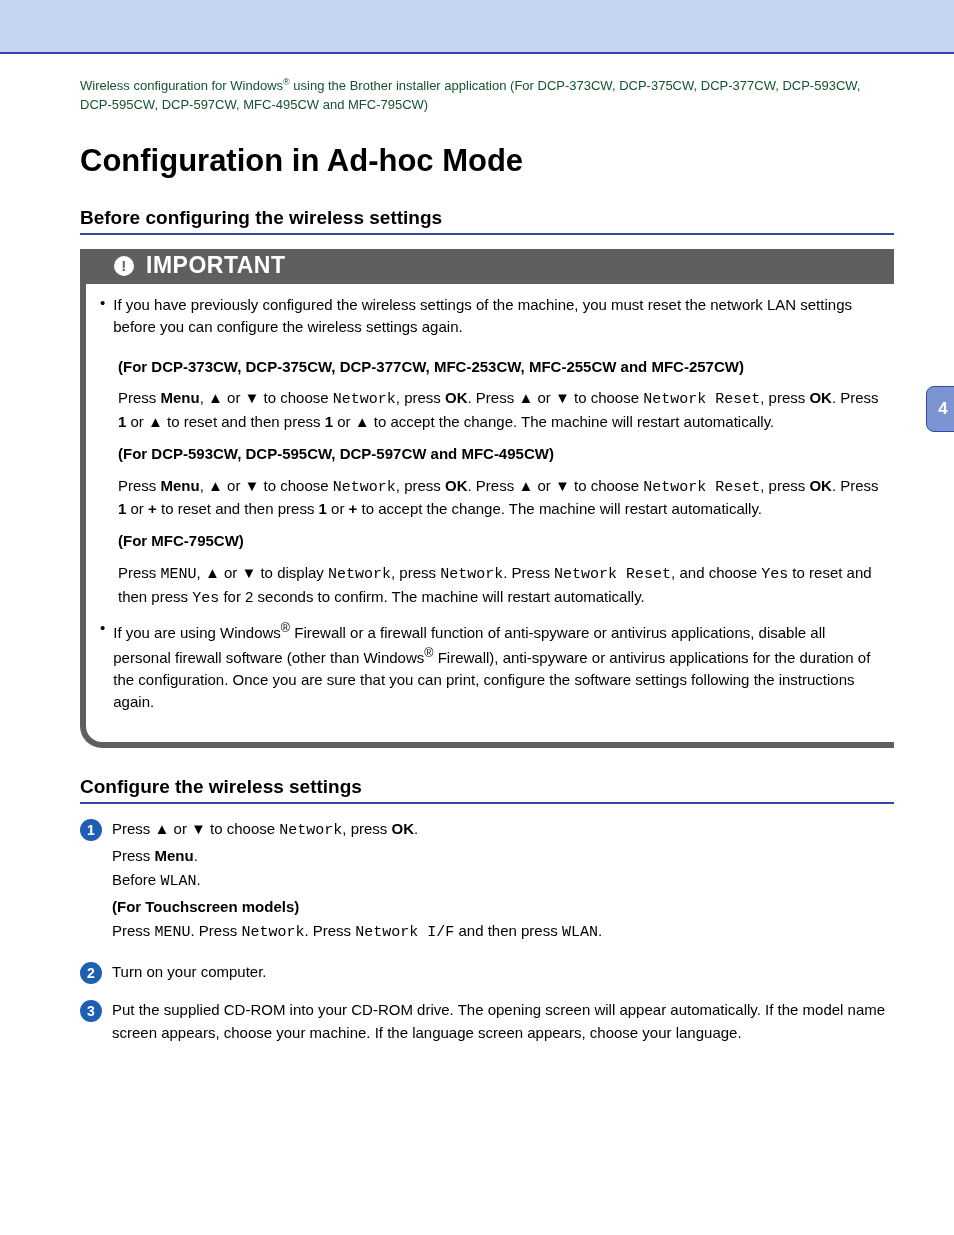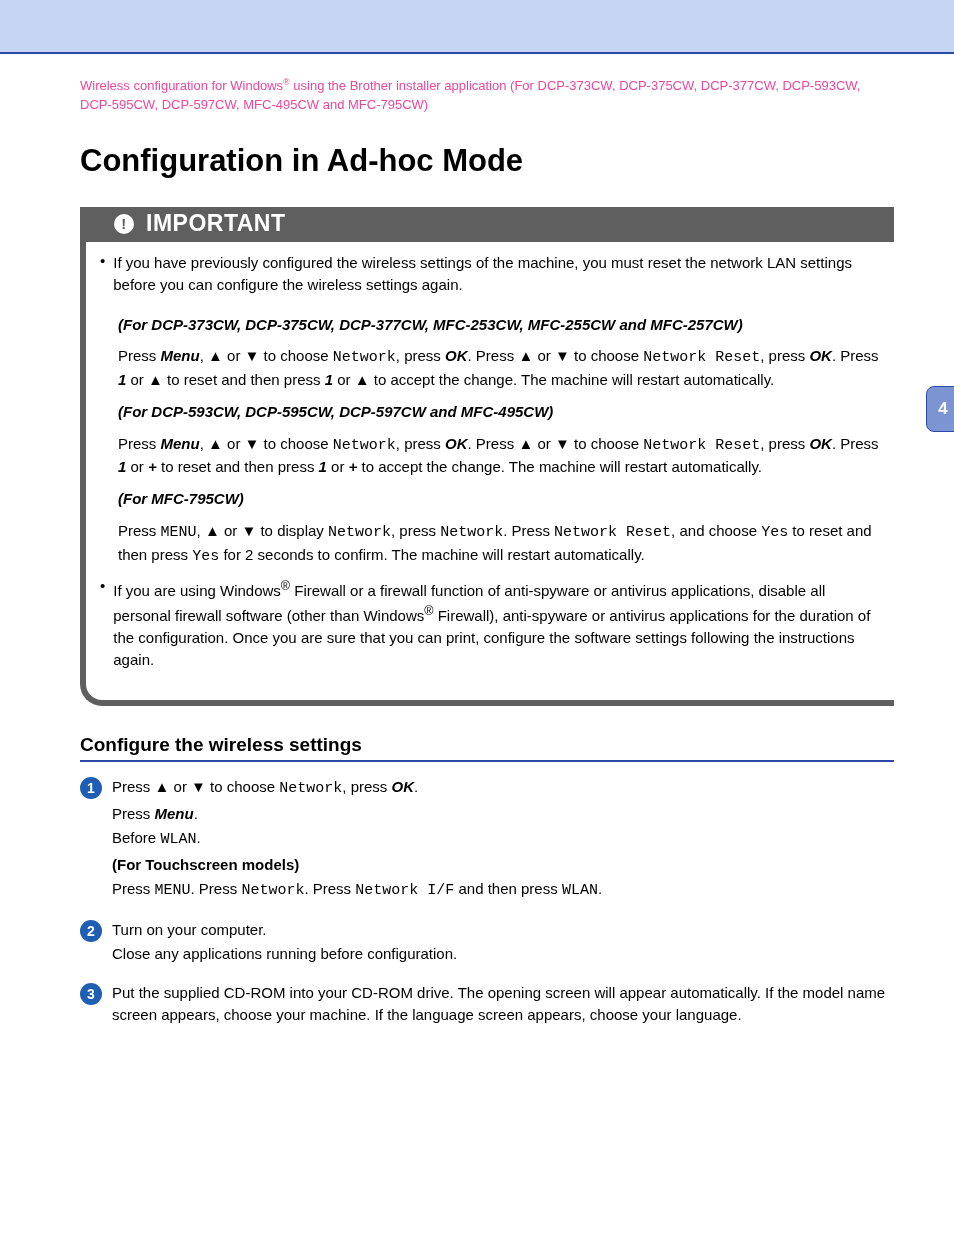--- a/index.html
+++ b/index.html
@@ -15,21 +15,21 @@
     background: #c7d5f5;
     border-bottom: 2px solid #2d4aa8;
   }
   .page {
     padding: 22px 60px 0 80px;
     position: relative;
   }
   .header-note {
     font-size: 13px;
     line-height: 1.45;
-    color: #ec4899;
+    color: #14532d;
     margin-bottom: 28px;
   }
   .header-note sup { font-size: 9px; }
   h1.main-title {
     font-size: 31px;
     font-weight: bold;
     margin-bottom: 28px;
   }
   h2.section-title {
     font-size: 19px;
@@ -60,21 +60,21 @@
     width: 20px; height: 20px; border-radius: 50%;
     background: #fff; color: #5f5f5f;
     display: inline-flex; align-items: center; justify-content: center;
     font-size: 15px; font-weight: bold;
   }
   .important-body { padding: 10px 12px 4px 14px; }
   .bullet-row { display:flex; gap:8px; margin-bottom:8px; }
   .bullet-mark { flex:0 0 auto; }
   .para { line-height: 1.45; margin-bottom: 10px; }
   .indent { margin-left: 18px; }
-  .bold { font-weight: bold; font-style: italic; }
+  .bold { font-weight: bold; }
   .mono { font-family: "Courier New", monospace; }
   .arrow { font-family: Arial, sans-serif; }
   .side-tab {
     position: absolute;
     right: -6px;
     top: 332px;
     width: 34px; height: 46px;
     background: #7d94d3;
     border: 1px solid #2d4aa8;
     color: #fff;
@@ -104,20 +104,21 @@
 <div class="page">
 
   <div class="side-tab">4</div>
 
   <p class="header-note">
     <span>Wireless configuration for Windows</span><sup>®</sup><span> using the Brother installer application (For DCP-373CW, DCP-375CW, DCP-377CW, DCP-593CW, DCP-595CW, DCP-597CW, MFC-495CW and MFC-795CW)</span>
   </p>
 
   <h1 class="main-title">Configuration in Ad-hoc Mode</h1>
 
+  <h2 class="section-title">Before configuring the wireless settings</h2>
 
   <div class="important-box">
     <div class="important-header">
       <span class="icon">!</span>
       <span>IMPORTANT</span>
     </div>
     <div class="important-body">
 
       <div class="bullet-row">
         <span class="bullet-mark">•</span>
@@ -159,21 +160,20 @@
       <p><span>Before </span><span class="mono">WLAN</span><span>.</span></p>
       <p class="subhead">(For Touchscreen models)</p>
       <p><span>Press </span><span class="mono">MENU</span><span>. Press </span><span class="mono">Network</span><span>. Press </span><span class="mono">Network I/F</span><span> and then press </span><span class="mono">WLAN</span><span>.</span></p>
     </div>
   </div>
 
   <div class="step-block">
     <div class="step-num">2</div>
     <div class="step-body">
       <p>Turn on your computer.</p>
-      <p>Close any applications running before configuration.</p>
     </div>
   </div>
 
   <div class="step-block">
     <div class="step-num">3</div>
     <div class="step-body">Put the supplied CD-ROM into your CD-ROM drive. The opening screen will appear automatically. If the model name screen appears, choose your machine. If the language screen appears, choose your language.</div>
   </div>
 
   <div class="footer-spacer"></div>
 </div>

